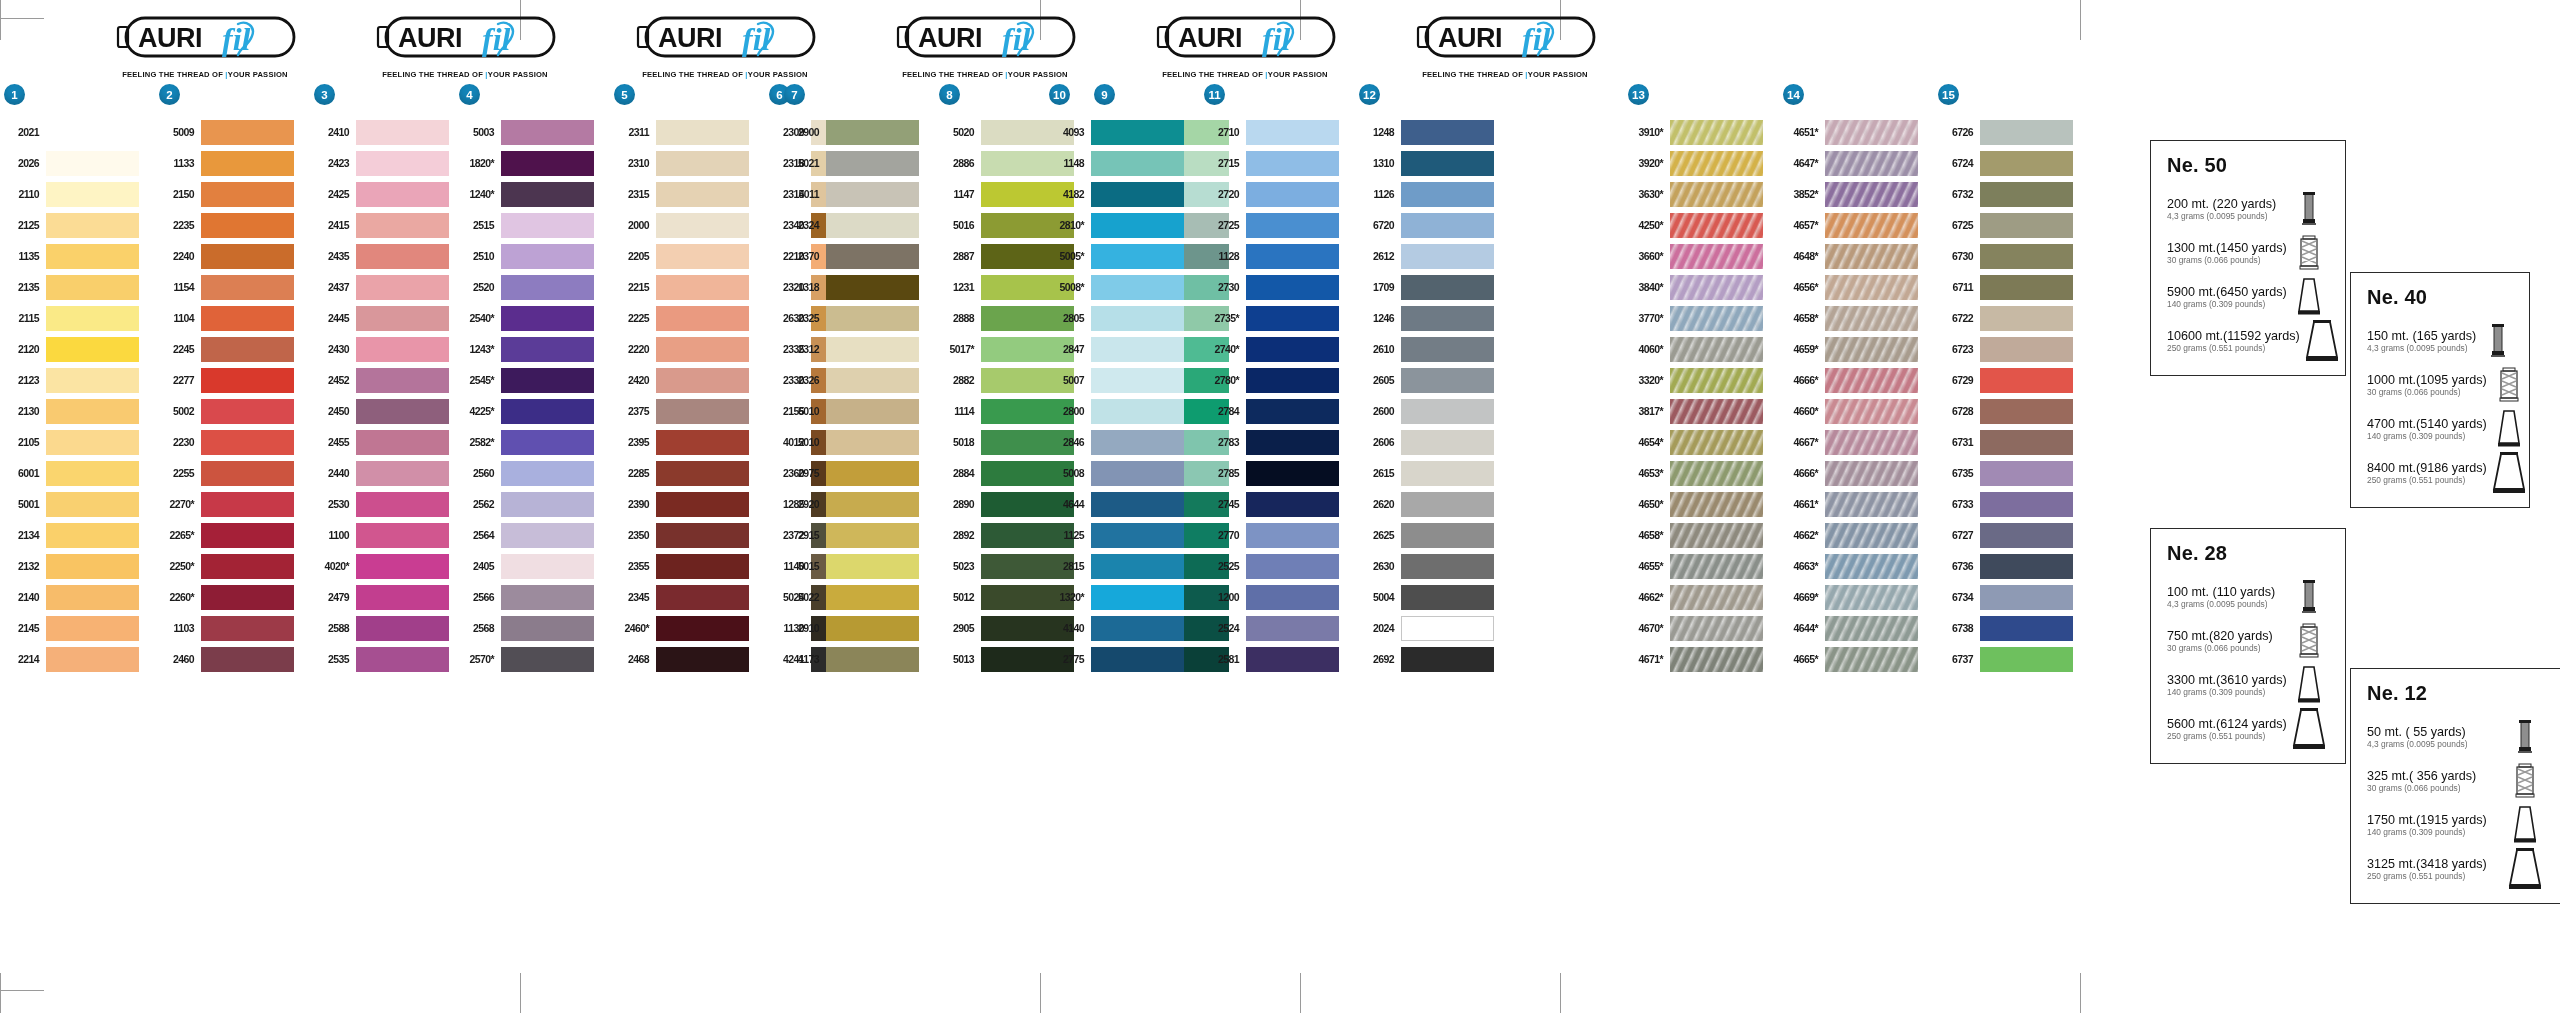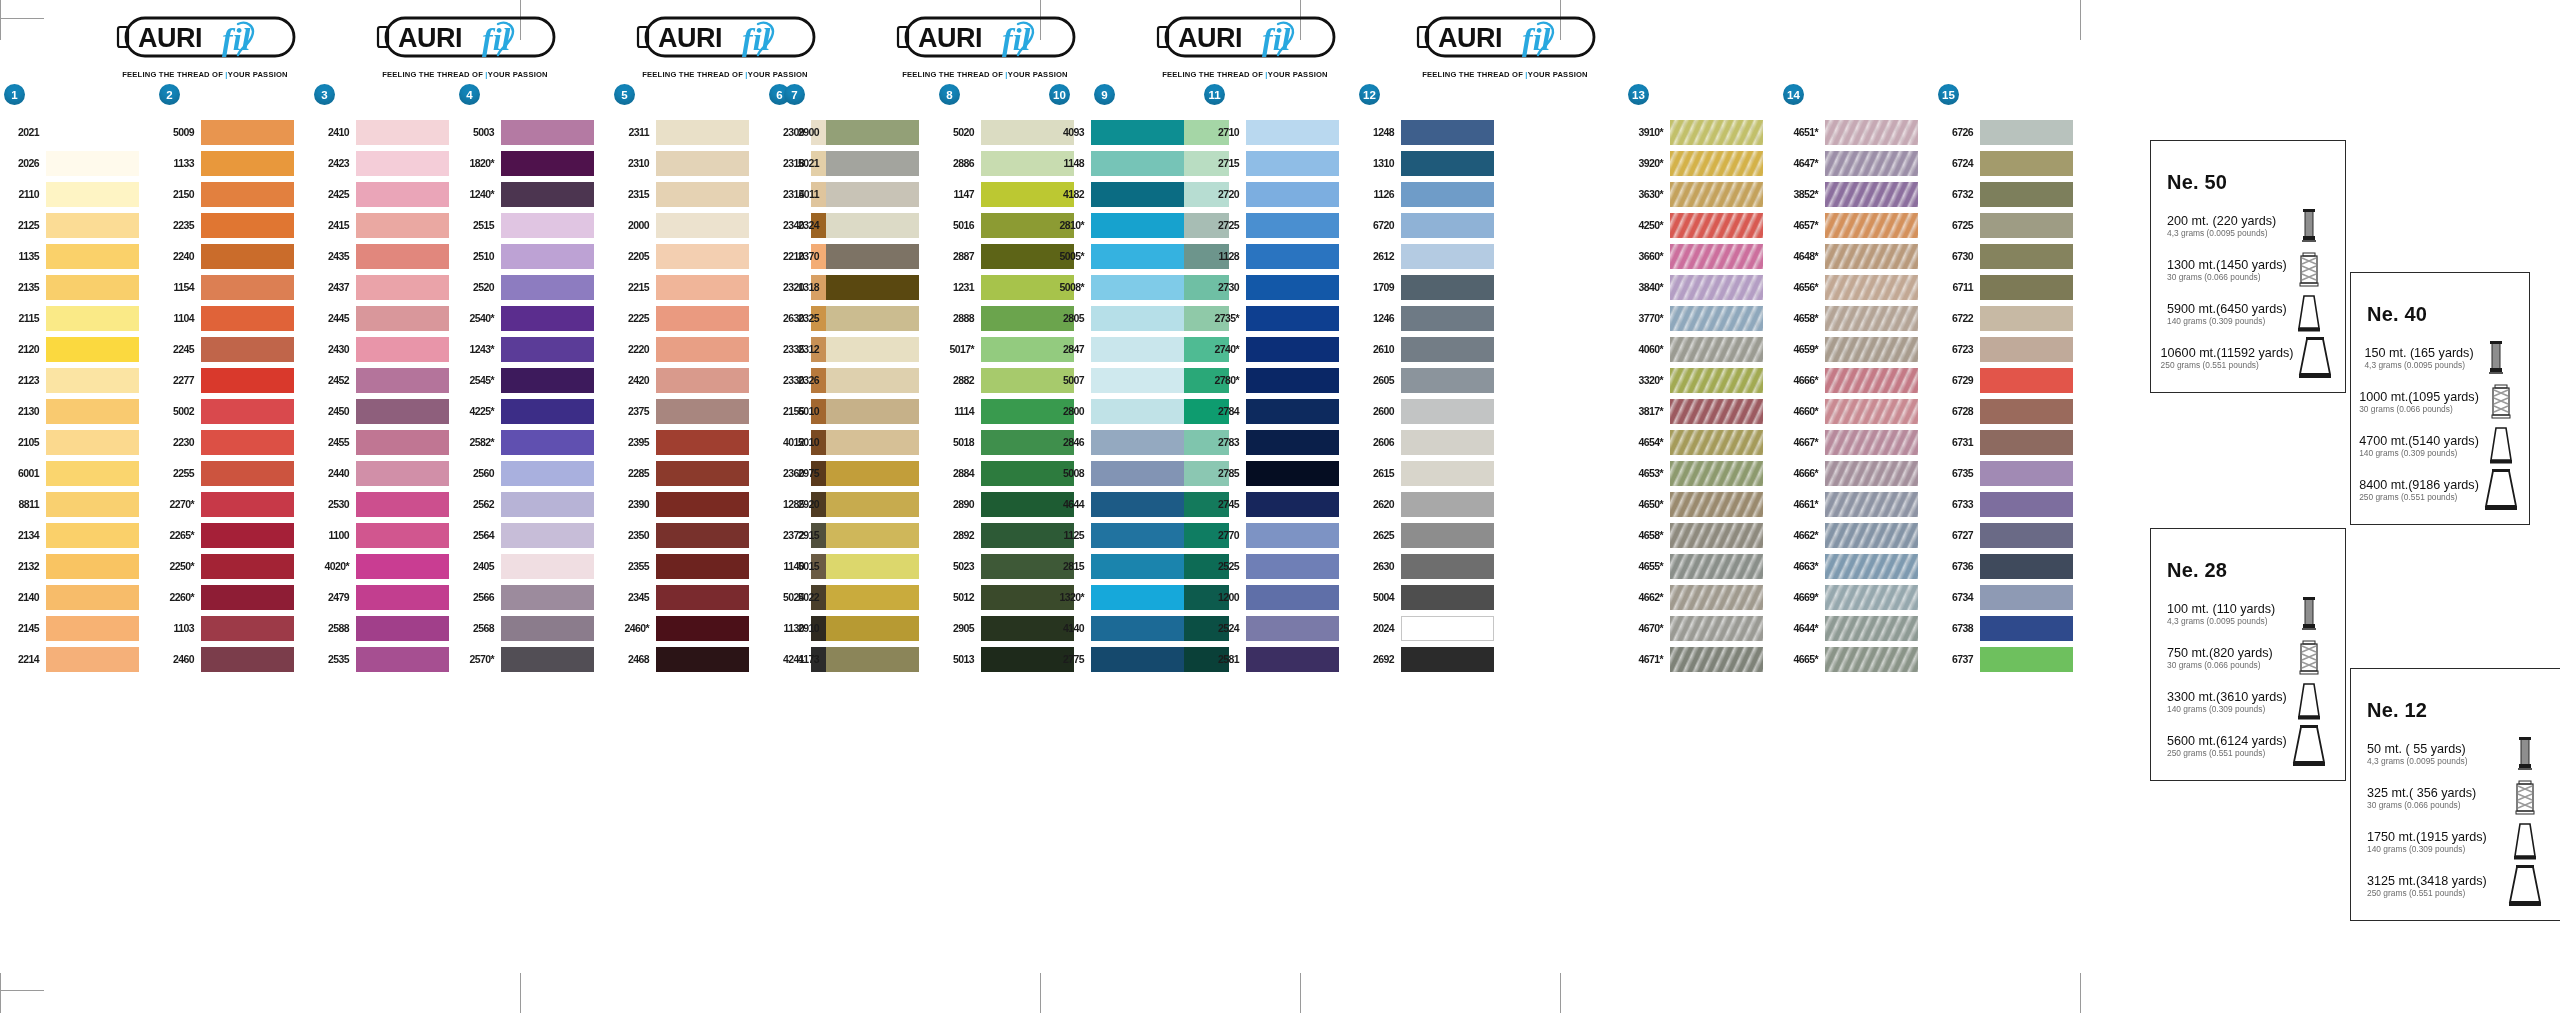--- a/index.html
+++ b/index.html
@@ -84,28 +84,28 @@
   .legend-box {
     position: absolute;
     border: 1px solid #2a2a2a;
     background: #ffffff;
     padding: 13px 14px 12px 16px;
   }
   .legend-title {
     font-size: 20px;
     font-weight: 700;
     color: #111111;
-    margin: 17px 0 10px 0;
+    margin: 0 0 10px 0;
     letter-spacing: .2px;
     font-family: "Liberation Sans", sans-serif;
   }
   .legend-row {
     display: flex;
     align-items: center;
-    justify-content: center;
+    justify-content: space-between;
     height: 44px;
   }
   .legend-text { flex: 1 1 auto; }
   .legend-main {
     font-size: 12.6px;
     color: #101010;
     line-height: 1.15;
     white-space: nowrap;
     font-family: "Liberation Sans", sans-serif;
   }
@@ -196,21 +196,21 @@
         </div>
         <div class="swatch-row">
           <div class="swatch-code">2105</div>
           <div class="swatch-chip" style="background: rgb(251, 217, 142);"></div>
         </div>
         <div class="swatch-row">
           <div class="swatch-code">6001</div>
           <div class="swatch-chip" style="background: rgb(250, 213, 110);"></div>
         </div>
         <div class="swatch-row">
-          <div class="swatch-code">8811</div>
+          <div class="swatch-code">5001</div>
           <div class="swatch-chip" style="background: rgb(249, 208, 112);"></div>
         </div>
         <div class="swatch-row">
           <div class="swatch-code">2134</div>
           <div class="swatch-chip" style="background: rgb(250, 208, 106);"></div>
         </div>
         <div class="swatch-row">
           <div class="swatch-code">2132</div>
           <div class="swatch-chip" style="background: rgb(249, 196, 98);"></div>
         </div>

